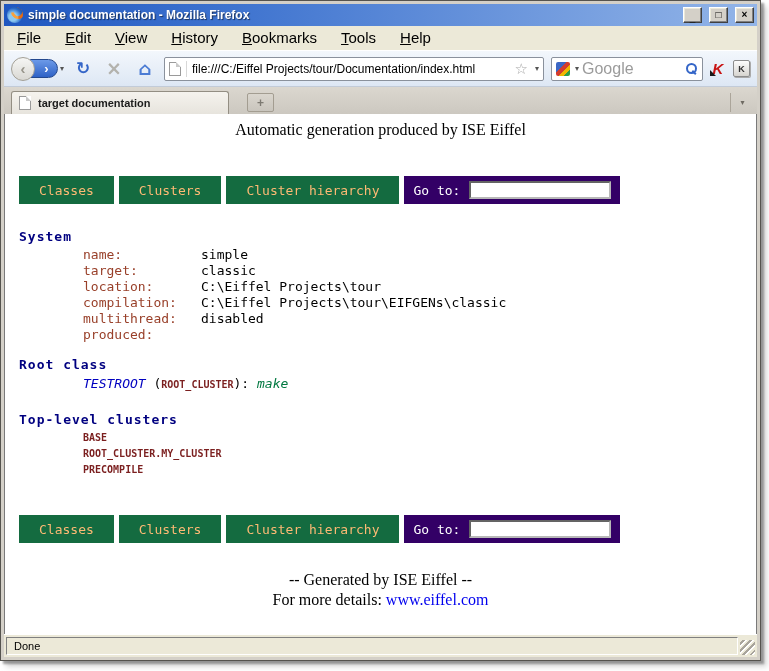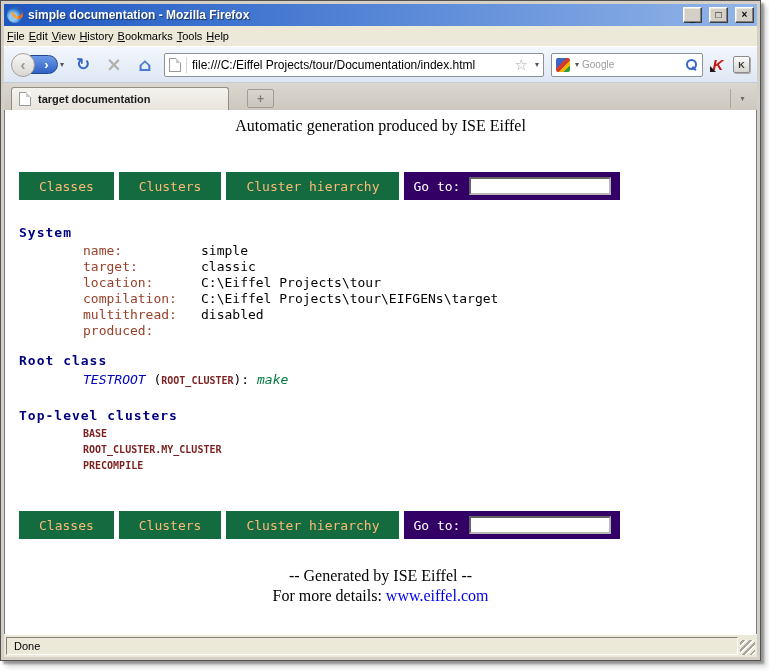--- a/index.html
+++ b/index.html
@@ -32,21 +32,21 @@
   .win-btn { width: 19px; height: 16px; background: #D4D0C8; margin-left: 2px;
     border: 1px solid; border-color: #FFFFFF #404040 #404040 #FFFFFF;
     box-shadow: inset -1px -1px 0 #808080, inset 1px 1px 0 #ECE9D8;
     display: flex; align-items: center; justify-content: center;
     font-size: 10px; font-weight: bold; color: #000; line-height: 1; }
   .win-btn.min span { transform: translateY(3px); }
 
   
   .menubar { flex: 0 0 20px; background: #ECE9D8; display: flex; align-items: center;
     padding-left: 1px; border-bottom: 1px solid #ECE9D8; }
-  .menu-item { display: inline-block; padding: 3px 2px; font-size: 11px; color: #000; }
+  .menu-item { display: inline-block; padding: 3px 12px; font-size: 15px; color: #000; }
   .menu-item::first-letter { text-decoration: underline; }
 
   
   .navbar { flex: 0 0 37px; background: linear-gradient(#F3F7FC, #DDE7F4);
     border-top: 1px solid #FFFFFF; border-bottom: 1px solid #C2CBD8;
     display: flex; align-items: center; gap: 7px; padding: 0 7px; }
   .keyhole { display: flex; align-items: center; }
   .back-btn { width: 24px; height: 24px; border-radius: 50%;
     background: linear-gradient(#F6F6F4, #D9D8D3); border: 1px solid #A3A096;
     color: #98958B; font-size: 15px; font-weight: bold;
@@ -70,21 +70,21 @@
     border-style: solid; border-width: 0 5px 5px 0; border-color: #fff #fff #C9C9C9 #fff; }
   .url-sep { width: 1px; align-self: stretch; margin: 3px 0; background: #D8D8D8; }
   .url-input { flex: 1; border: none; outline: none; font-size: 12px;
     font-family: "Liberation Sans", sans-serif; color: #000; background: transparent; }
   .star-icon { color: #A9A9A9; font-size: 15px; line-height: 1; }
 
   .searchbox { flex: 0 0 152px; height: 24px; background: #fff; border: 1px solid #8A919C;
     border-radius: 2px; display: flex; align-items: center; padding: 0 4px; gap: 3px; }
   .google-icon { width: 14px; height: 14px; border-radius: 2px;
     background: linear-gradient(135deg, #3B66C4 0 38%, #D23C2F 38% 58%, #F0B400 58% 76%, #2E9B47 76% 100%); }
-  .search-input { flex: 1; width: 60px; border: none; outline: none; font-size: 10px;
+  .search-input { flex: 1; width: 60px; border: none; outline: none; font-size: 16px;
     font-family: "Liberation Sans", sans-serif; background: transparent; color: #000; }
   .search-input::placeholder { color: #9B9B9B; }
   .magnifier { width: 13px; height: 13px; position: relative; flex: 0 0 13px; }
   .magnifier::before { content:""; position: absolute; left: 1px; top: 1px; width: 7px; height: 7px;
     border: 2px solid #3566C8; border-radius: 50%; }
   .magnifier::after { content:""; position: absolute; left: 8px; top: 8px; width: 5px; height: 2px;
     background: #3566C8; transform: rotate(45deg); transform-origin: 0 0; }
 
   .kasp-icon { position: relative; width: 16px; height: 16px; color: #C81414;
     font-weight: bold; font-size: 15px; line-height: 16px; text-align: center;
@@ -243,21 +243,21 @@
         <input class="goto-input" style="">
       </div>
     </div>
 
     <div class="section">
       <div class="section-heading">System</div>
       <div class="sys-rows">
         <div class="sys-row"><span class="sys-label">name:</span><span class="sys-value">simple</span></div>
         <div class="sys-row"><span class="sys-label">target:</span><span class="sys-value">classic</span></div>
         <div class="sys-row"><span class="sys-label">location:</span><span class="sys-value">C:\Eiffel Projects\tour</span></div>
-        <div class="sys-row"><span class="sys-label">compilation:</span><span class="sys-value">C:\Eiffel Projects\tour\EIFGENs\target</span></div>
+        <div class="sys-row"><span class="sys-label">compilation:</span><span class="sys-value">C:\Eiffel Projects\tour\EIFGENs\classic</span></div>
         <div class="sys-row"><span class="sys-label">multithread:</span><span class="sys-value">disabled</span></div>
         <div class="sys-row"><span class="sys-label">produced:</span><span class="sys-value"></span></div>
       </div>
     </div>
 
     <div class="section root">
       <div class="section-heading">Root class</div>
       <div class="root-line">
         <a class="class-link">TESTROOT</a><span class="paren"> (</span><a class="cluster-ref">ROOT_CLUSTER</a><span class="paren">): </span><a class="feature-link">make</a>
       </div>

